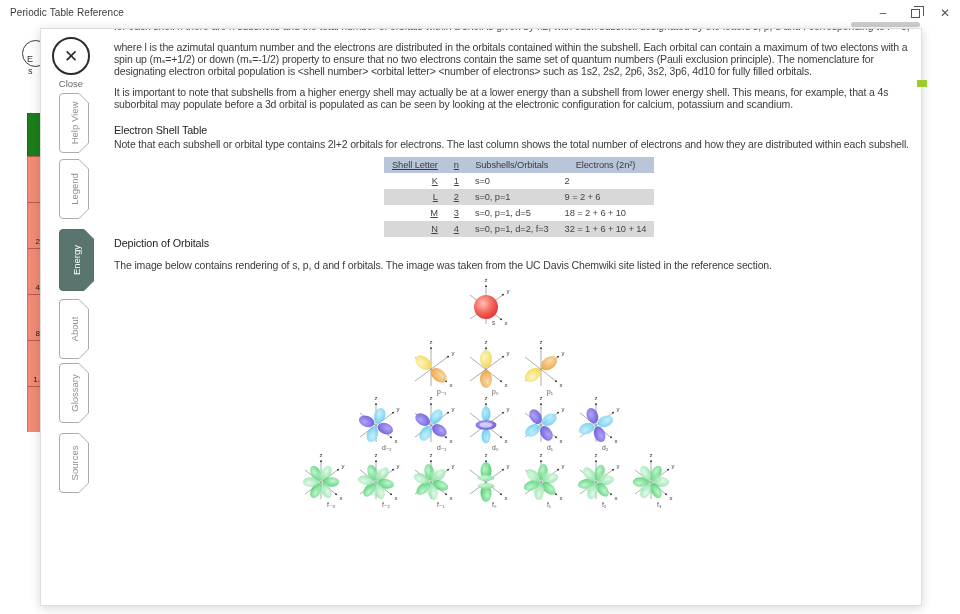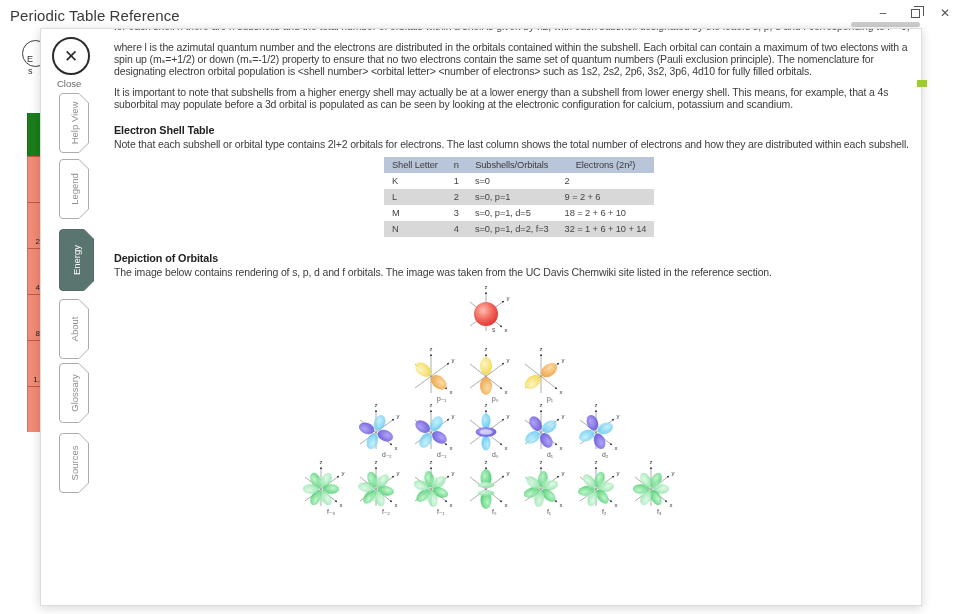--- a/index.html
+++ b/index.html
@@ -1,21 +1,21 @@
 <!DOCTYPE html>
 <html><head>
 <meta charset="utf-8">
 <style>
   * { margin:0; padding:0; box-sizing:border-box; }
   html,body { width:960px; height:614px; overflow:hidden; background:#fff;
     font-family:"Liberation Sans","DejaVu Sans",sans-serif; }
 
   
   .titlebar { position:absolute; left:0; top:0; width:960px; height:28px; background:#fff; }
-  .app-title { position:absolute; left:10px; top:7px; font-size:15px; color:#3a3a3a; letter-spacing:.1px; }
+  .app-title { position:absolute; left:10px; top:7px; font-size:10px; color:#3a3a3a; letter-spacing:.1px; }
   .winbtn { position:absolute; top:4px; width:22px; height:18px; color:#555; font-size:12px;
     display:flex; align-items:center; justify-content:center; cursor:default; }
   .winbtn.min { left:872px; }
   .winbtn.res { left:904px; }
   .winbtn.cls { left:934px; }
   .restore-glyph { position:relative; width:9px; height:9px; border:1px solid #555; background:#fff; }
   .restore-glyph::before { content:""; position:absolute; left:2px; top:-4px; width:9px; height:9px;
     border:1px solid #555; border-left:none; border-bottom:none; }
 
   
@@ -32,40 +32,40 @@
   .green-dash { position:absolute; left:917px; top:80px; width:10px; height:7px;
     background:#9ccc2e; z-index:9; }
 
   
   .panel { position:absolute; left:40px; top:28px; width:882px; height:578px; background:#fff;
     border:1px solid #dedede; box-shadow:0 2px 10px rgba(0,0,0,.16); z-index:5; }
 
   .close-btn { position:absolute; left:11px; top:8px; width:38px; height:38px; border:2px solid #2b2b2b;
     border-radius:50%; background:#fff; display:flex; align-items:center; justify-content:center;
     font-size:17px; font-weight:bold; color:#2b2b2b; cursor:pointer; }
-  .close-label { position:absolute; left:16px; top:49px; width:60px; 
+  .close-label { position:absolute; left:0; top:49px; width:60px; text-align:center;
     font-size:9.5px; color:#666; }
 
   #tabs { position:absolute; left:0; top:0; width:70px; height:100%; }
   .vtab { position:absolute; cursor:pointer; }
 
   
   .content { position:absolute; left:73px; top:0; width:795px; height:576px; overflow:hidden;
     color:#3c3c3c; font-size:10.5px; line-height:12px; letter-spacing:-0.15px; }
   .clipped-line { margin-top:-9px; white-space:nowrap; color:#4a4a4a; }
   .para { margin-top:9px; }
   .para.second { }
-  h3.sect { font-size:10.8px; font-weight:bold; color:#222; margin-top:14px; letter-spacing:-0.1px; }
+  h3.sect { font-size:10.8px; font-weight:normal; color:#222; margin-top:14px; letter-spacing:-0.1px; }
 
   table.shell { border-collapse:collapse; margin:7px 0 0 270px; font-size:9.3px; color:#444;
     letter-spacing:-0.1px; }
   table.shell th { background:#b9c6da; color:#3b3b3b; font-weight:normal; text-align:center;
     padding:2px 8px; height:16px; }
   table.shell td { padding:2px 8px; height:15px; }
-  table.shell th.c, table.shell td.c { text-align:left; }
+  table.shell th.c, table.shell td.c { text-align:right;text-decoration:underline; }
   table.shell tr:nth-child(even) td { background:#d8d8d8; }
 
   .orbital-figure { margin:6px 0 0 172px; display:block; }
 </style>
 </head>
 <body>
 
 <div class="titlebar">
   <span class="app-title">Periodic Table Reference</span>
   <div class="winbtn min">–</div>
@@ -170,22 +170,22 @@
           </tr>
           <tr>
             <td class="c">N</td>
             <td class="c">4</td>
             <td>s=0, p=1, d=2, f=3</td>
             <td>32 = 1 + 6 + 10 + 14</td>
           </tr>
         </tbody>
     </table>
 
-    <h3 class="sect" style="margin-top:15px">Depiction of Orbitals</h3>
-    <div class="para" style="margin-top:2px">The image below contains rendering of s, p, d and f orbitals. The image was taken from the UC Davis Chemwiki site listed in the reference section.</div>
+    <h3 class="sect" style="margin-top:0">Depiction of Orbitals</h3>
+    <div class="para" style="margin-top:10px">The image below contains rendering of s, p, d and f orbitals. The image was taken from the UC Davis Chemwiki site listed in the reference section.</div>
 
     <svg class="orbital-figure" id="orbfig" width="400" height="252" viewBox="0 0 400 252">
       <defs>
         <marker id="arr" markerWidth="5" markerHeight="5" refX="3.5" refY="2" orient="auto">
           <path d="M0 0 L4 2 L0 4 Z" fill="#333"></path>
         </marker>
         <radialGradient id="gS" cx="38%" cy="35%" r="70%">
           <stop offset="0%" stop-color="#ffc0b2"></stop>
             <stop offset="55%" stop-color="#f3665c"></stop>
             <stop offset="100%" stop-color="#e03434"></stop>

